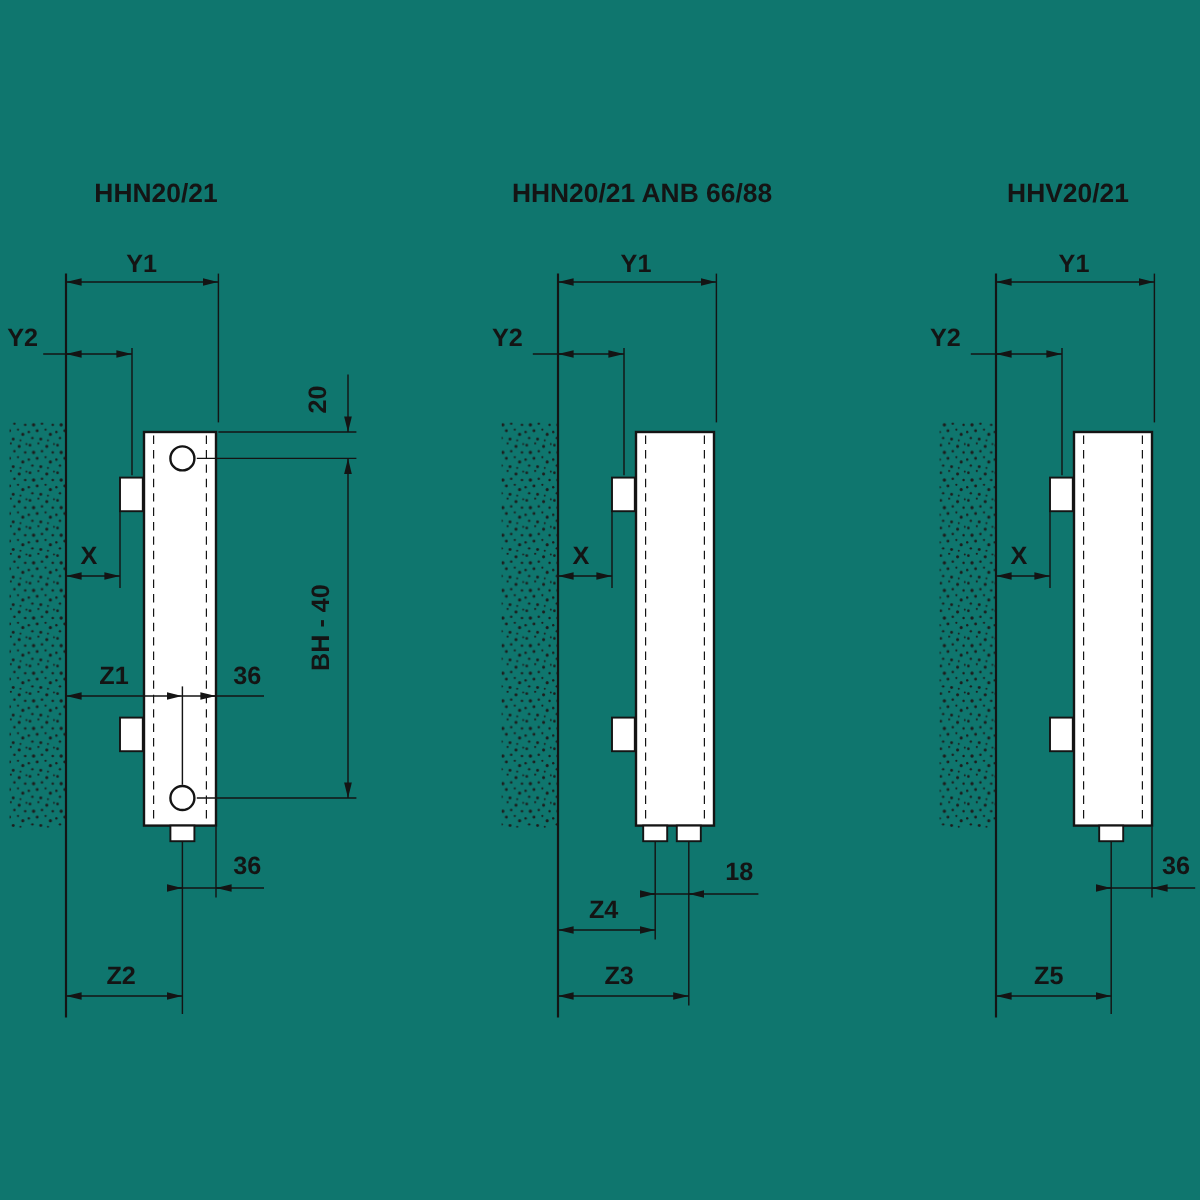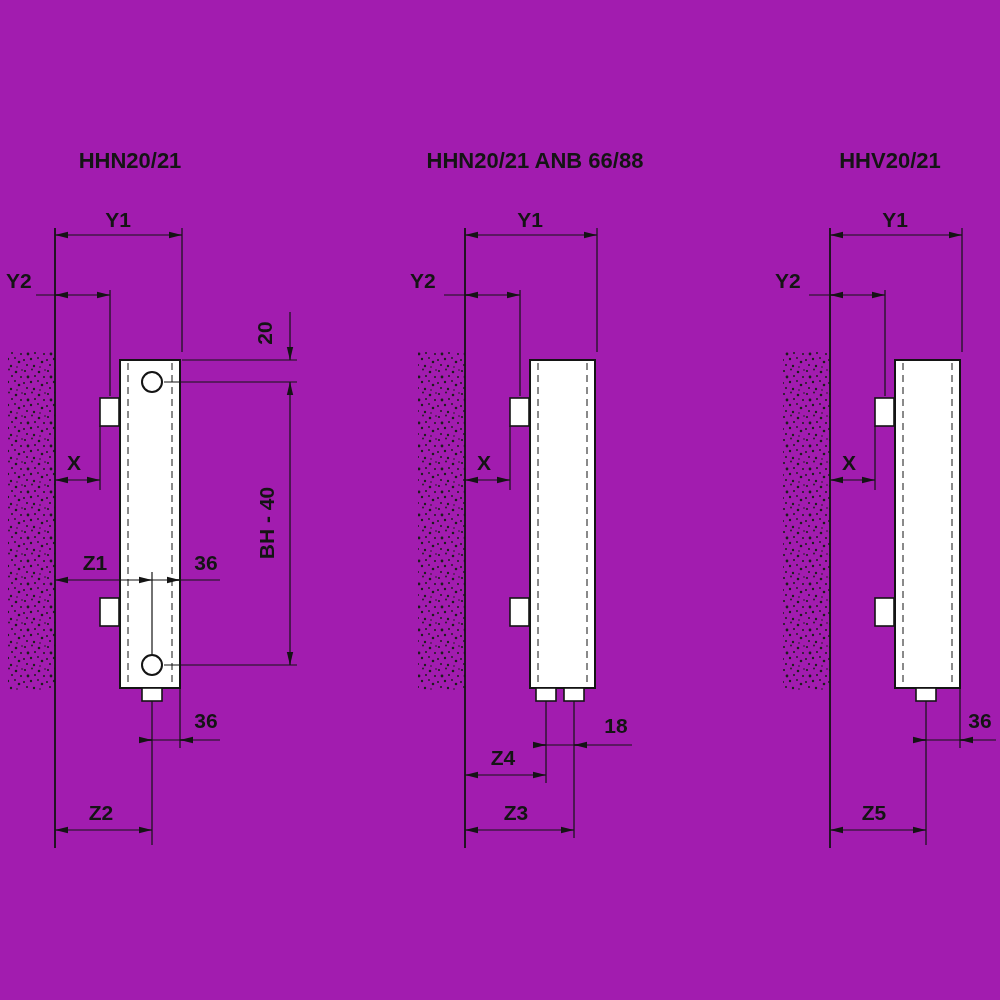--- a/index.html
+++ b/index.html
@@ -1,16 +1,16 @@
 <!DOCTYPE html>
 <html><head>
 <meta charset="utf-8">
 <style>
   html,body { margin:0; padding:0; background:#ffffff; }
-  .stage { width:1000px; height:1000px; position:relative; background:#a21caf; }
+  .stage { width:1000px; height:1000px; position:relative; background:#0f766e; }
   svg { display:block; }
   .obj   { fill:#fff; stroke:#141414; stroke-width:2; }
   .thin  { fill:#fff; stroke:#141414; stroke-width:1.6; }
   .wall  { stroke:#141414; stroke-width:1.8; fill:none; }
   .dash  { stroke:#141414; stroke-width:1; stroke-dasharray:7 5; fill:none; }
   .dim   { stroke:#141414; stroke-width:1.2; fill:none; }
   .lbl   { font:bold 21px "Liberation Sans", sans-serif; fill:#141414; }
   .title { font:bold 22px "Liberation Sans", sans-serif; fill:#141414; }
   .stip circle { fill:#1c1c1c; stroke:none; }
 </style>

